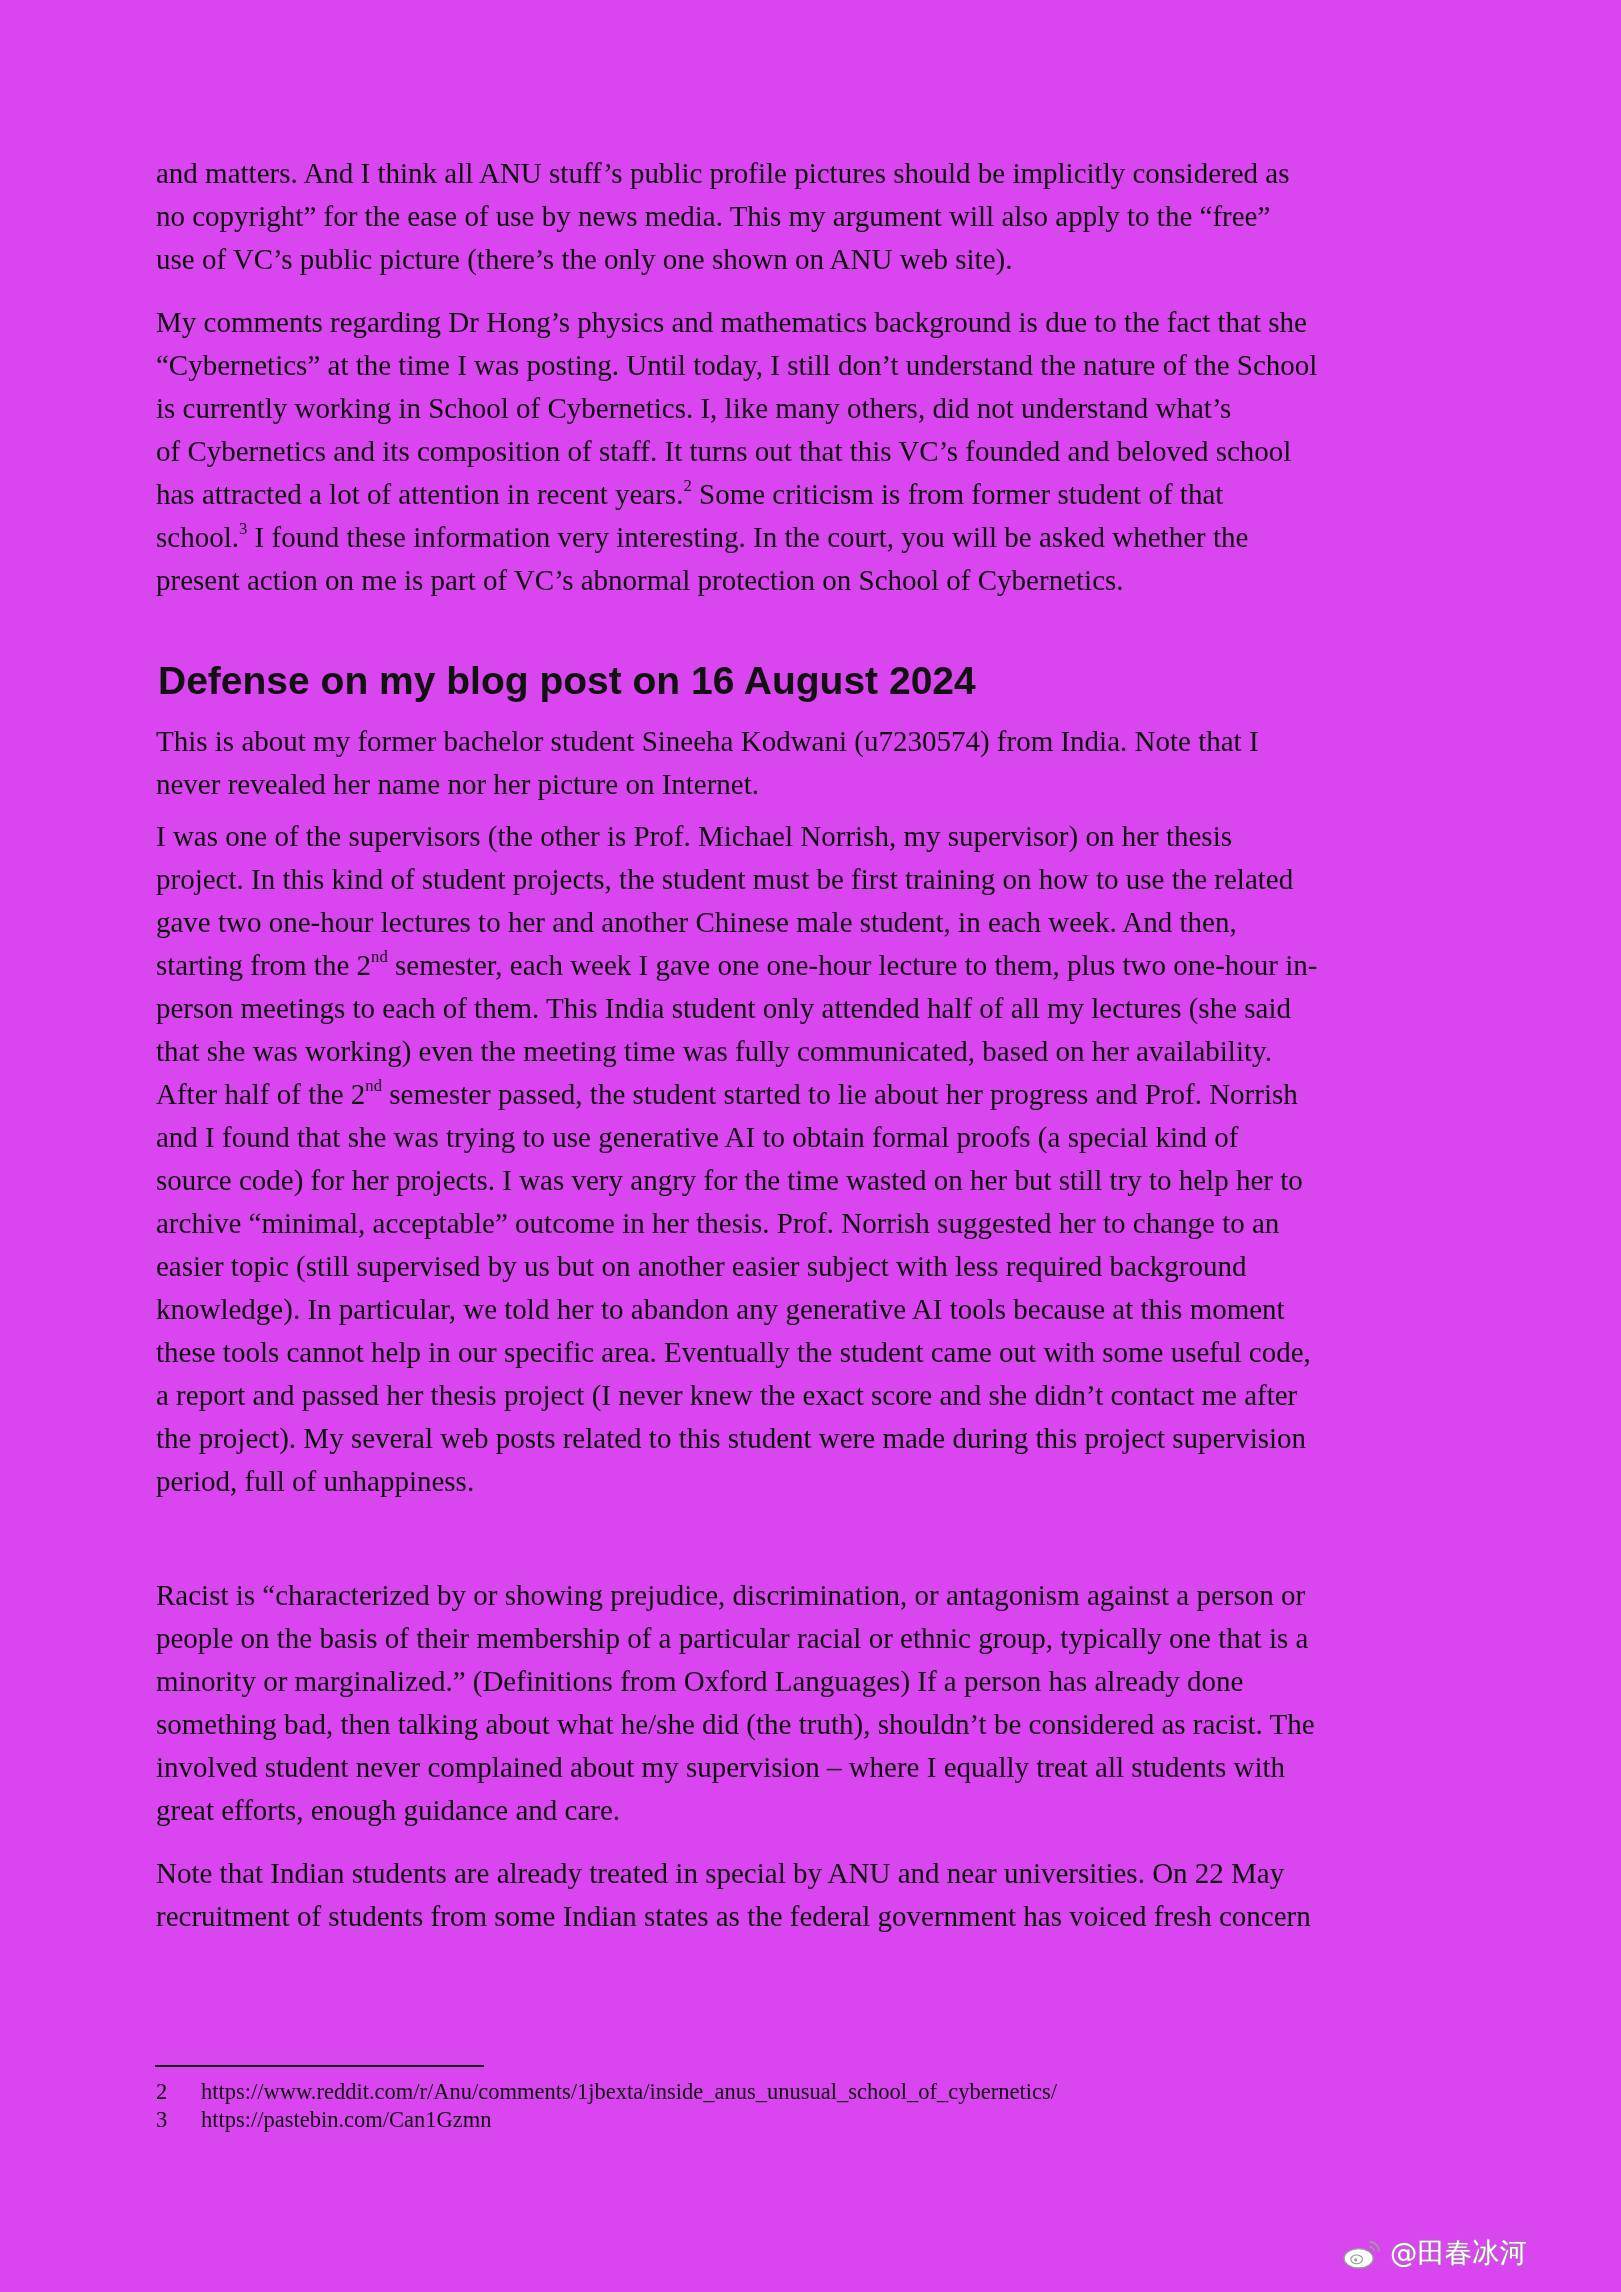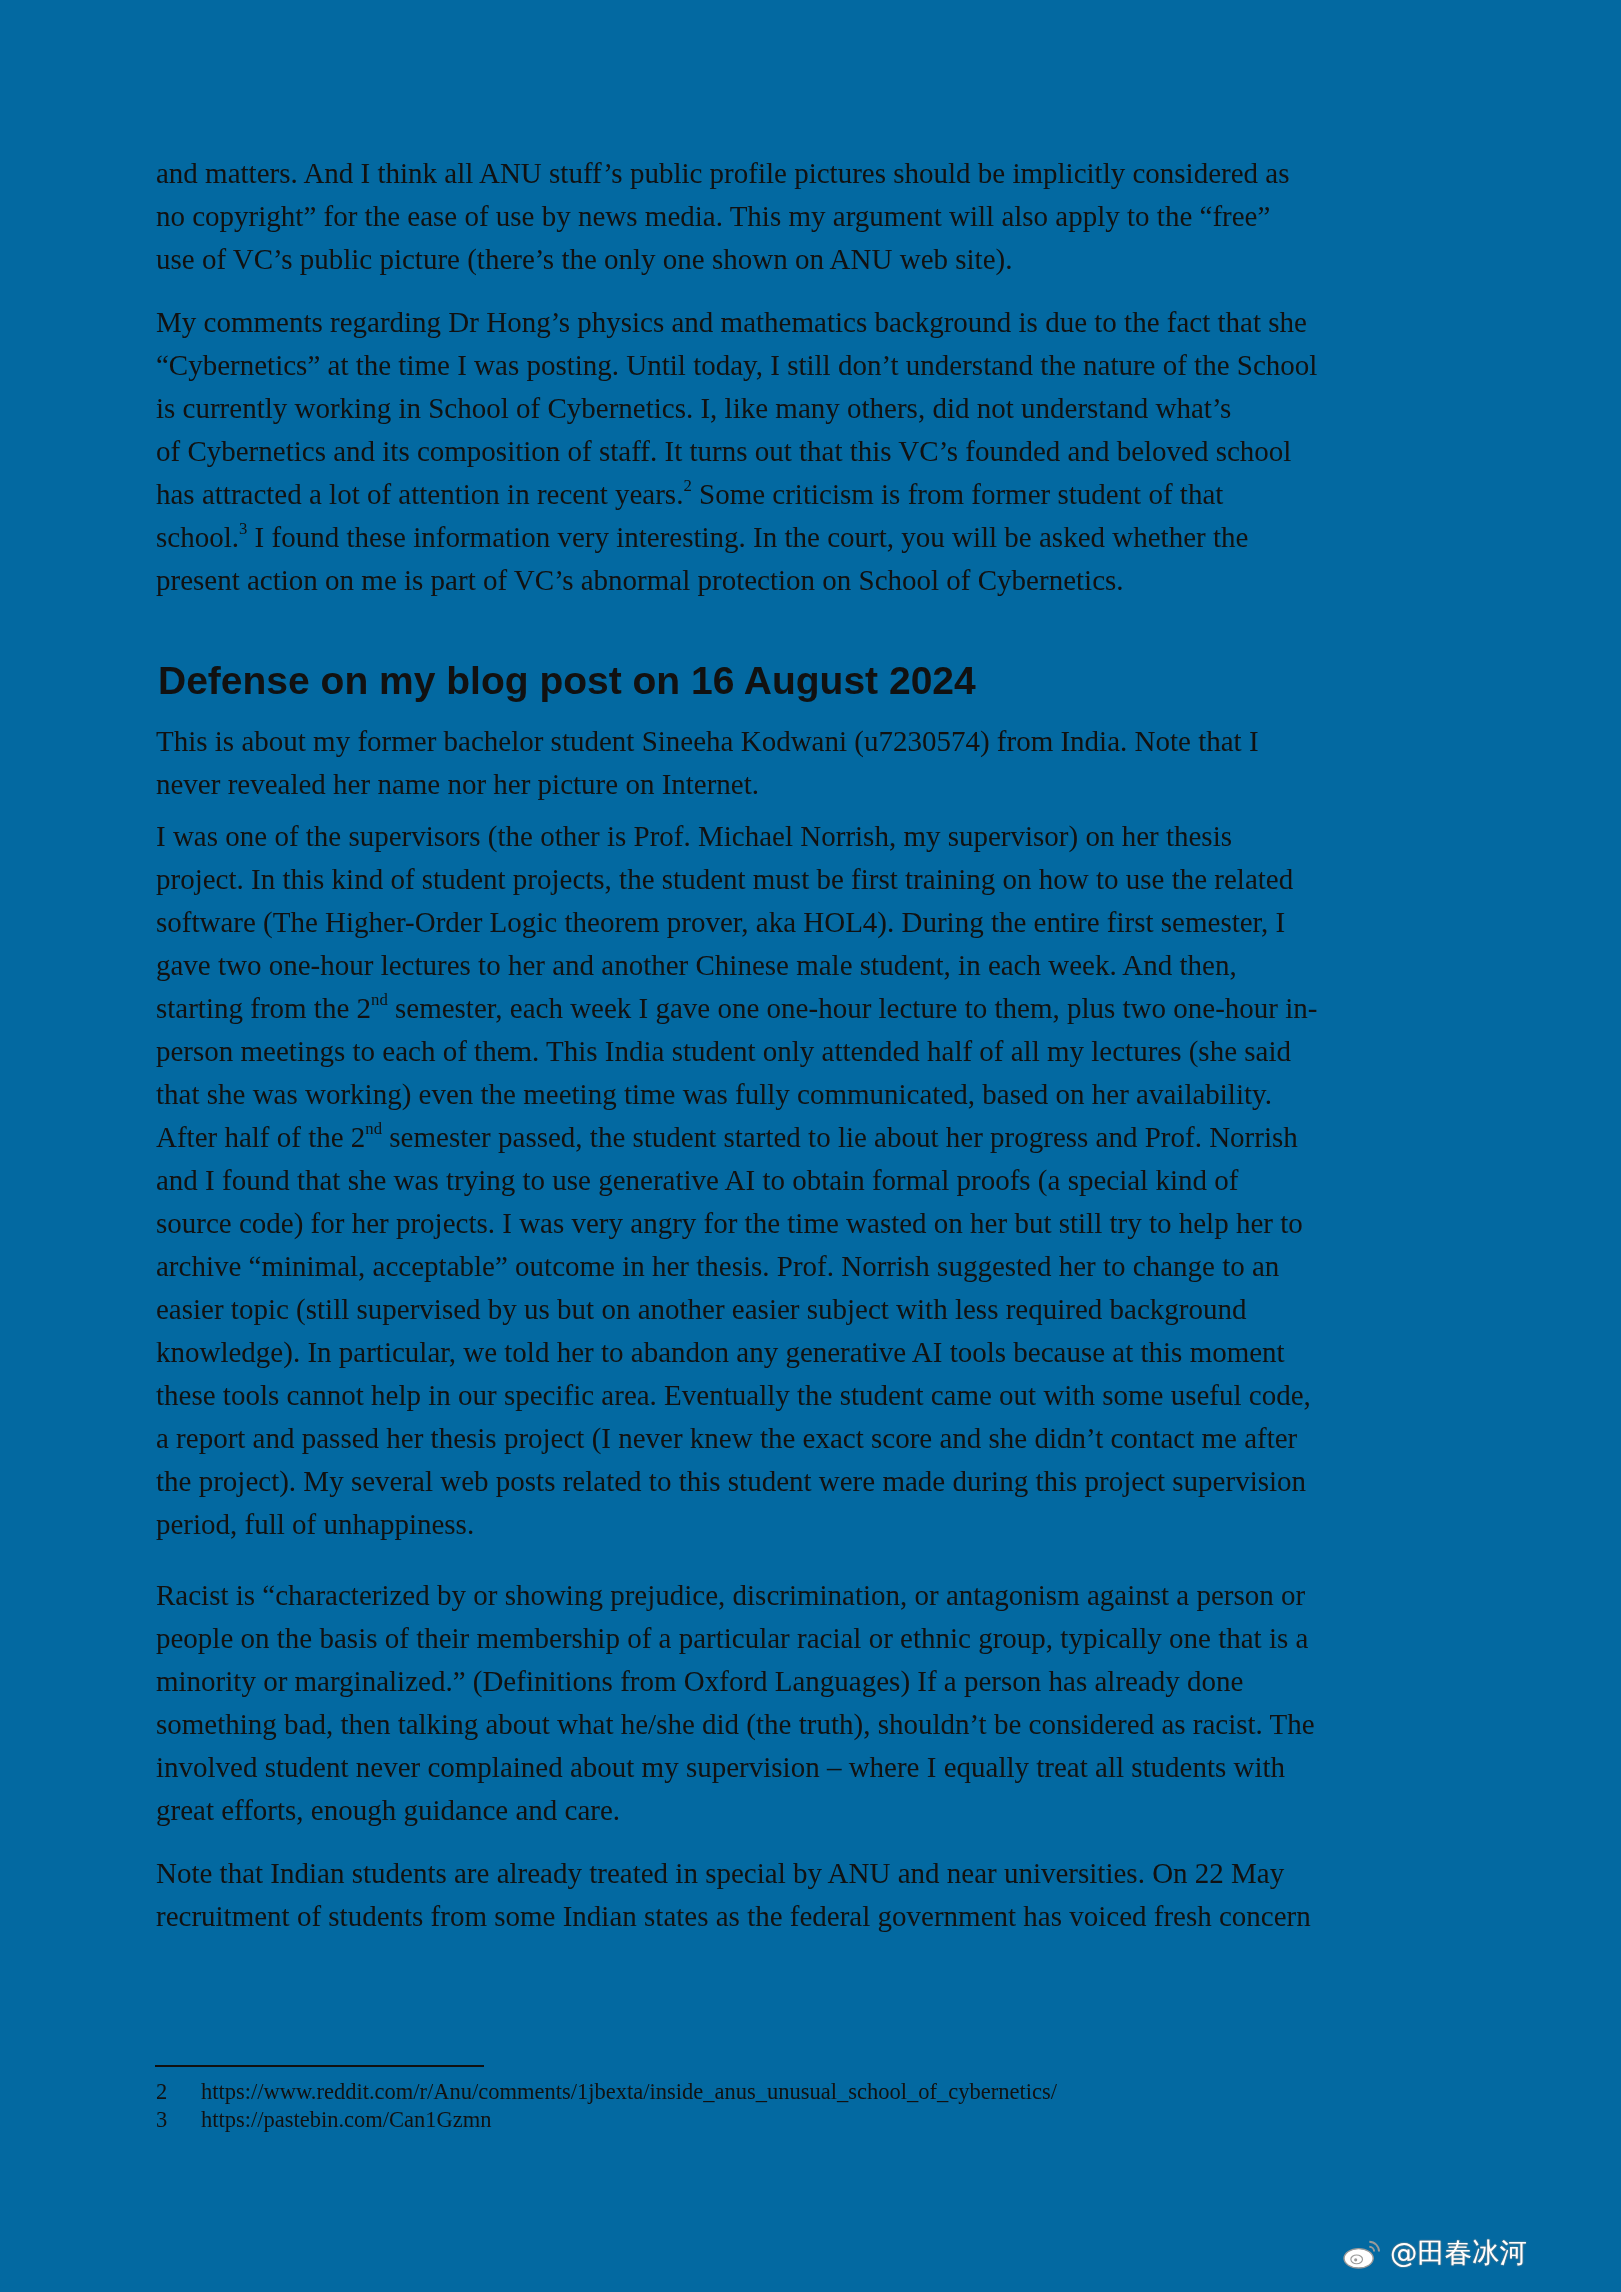--- a/index.html
+++ b/index.html
@@ -1,17 +1,17 @@
 <!DOCTYPE html>
 <html><head>
 <meta charset="utf-8">
 <style>
   html, body { margin: 0; padding: 0; background: #ffffff; }
   body { width: 1621px; height: 2293px; position: relative; overflow: hidden; }
-  .page { position: absolute; left: 0; top: 0; width: 1621px; height: 2293px; background: #0369a1; }
+  .page { position: absolute; left: 0; top: 0; width: 1621px; height: 2293px; background: #d946ef; }
   .para {
     position: absolute; left: 156px; width: 1372px;
     font-family: "Liberation Serif", "DejaVu Serif", serif;
     font-size: 29px; line-height: 43px; color: #111111;
     white-space: nowrap;
   }
   .para .line { display: block; height: 43px; }
   .para sup { font-size: 16.7px; line-height: 0; position: relative; top: -2px; vertical-align: super; }
   .heading {
     position: absolute; left: 154px; top: 652px;
@@ -58,21 +58,20 @@
 
   <h2 class="heading">Defense on my blog post on 16 August 2024</h2>
 
   <div class="para" style="top:720px">
       <span class="line"><span>This is about my former bachelor student Sineeha Kodwani (u7230574) from India. Note that I</span></span>
       <span class="line"><span>never revealed her name nor her picture on Internet.</span></span>
     </div>
   <div class="para" style="top:815px">
       <span class="line"><span>I was one of the supervisors (the other is Prof. Michael Norrish, my supervisor) on her thesis</span></span>
       <span class="line"><span>project. In this kind of student projects, the student must be first training on how to use the related</span></span>
-      <span class="line"><span>software (The Higher-Order Logic theorem prover, aka HOL4). During the entire first semester, I</span></span>
       <span class="line"><span>gave two one-hour lectures to her and another Chinese male student, in each week. And then,</span></span>
       <span class="line"><span>starting from the 2</span><sup>nd</sup><span> semester, each week I gave one one-hour lecture to them, plus two one-hour in-</span></span>
       <span class="line"><span>person meetings to each of them. This India student only attended half of all my lectures (she said</span></span>
       <span class="line"><span>that she was working) even the meeting time was fully communicated, based on her availability.</span></span>
       <span class="line"><span>After half of the 2</span><sup>nd</sup><span> semester passed, the student started to lie about her progress and Prof. Norrish</span></span>
       <span class="line"><span>and I found that she was trying to use generative AI to obtain formal proofs (a special kind of</span></span>
       <span class="line"><span>source code) for her projects. I was very angry for the time wasted on her but still try to help her to</span></span>
       <span class="line"><span>archive “minimal, acceptable” outcome in her thesis.  Prof. Norrish suggested her to change to an</span></span>
       <span class="line"><span>easier topic (still supervised by us but on another easier subject with less required background</span></span>
       <span class="line"><span>knowledge). In particular, we told her to abandon any generative AI tools because at this moment</span></span>

